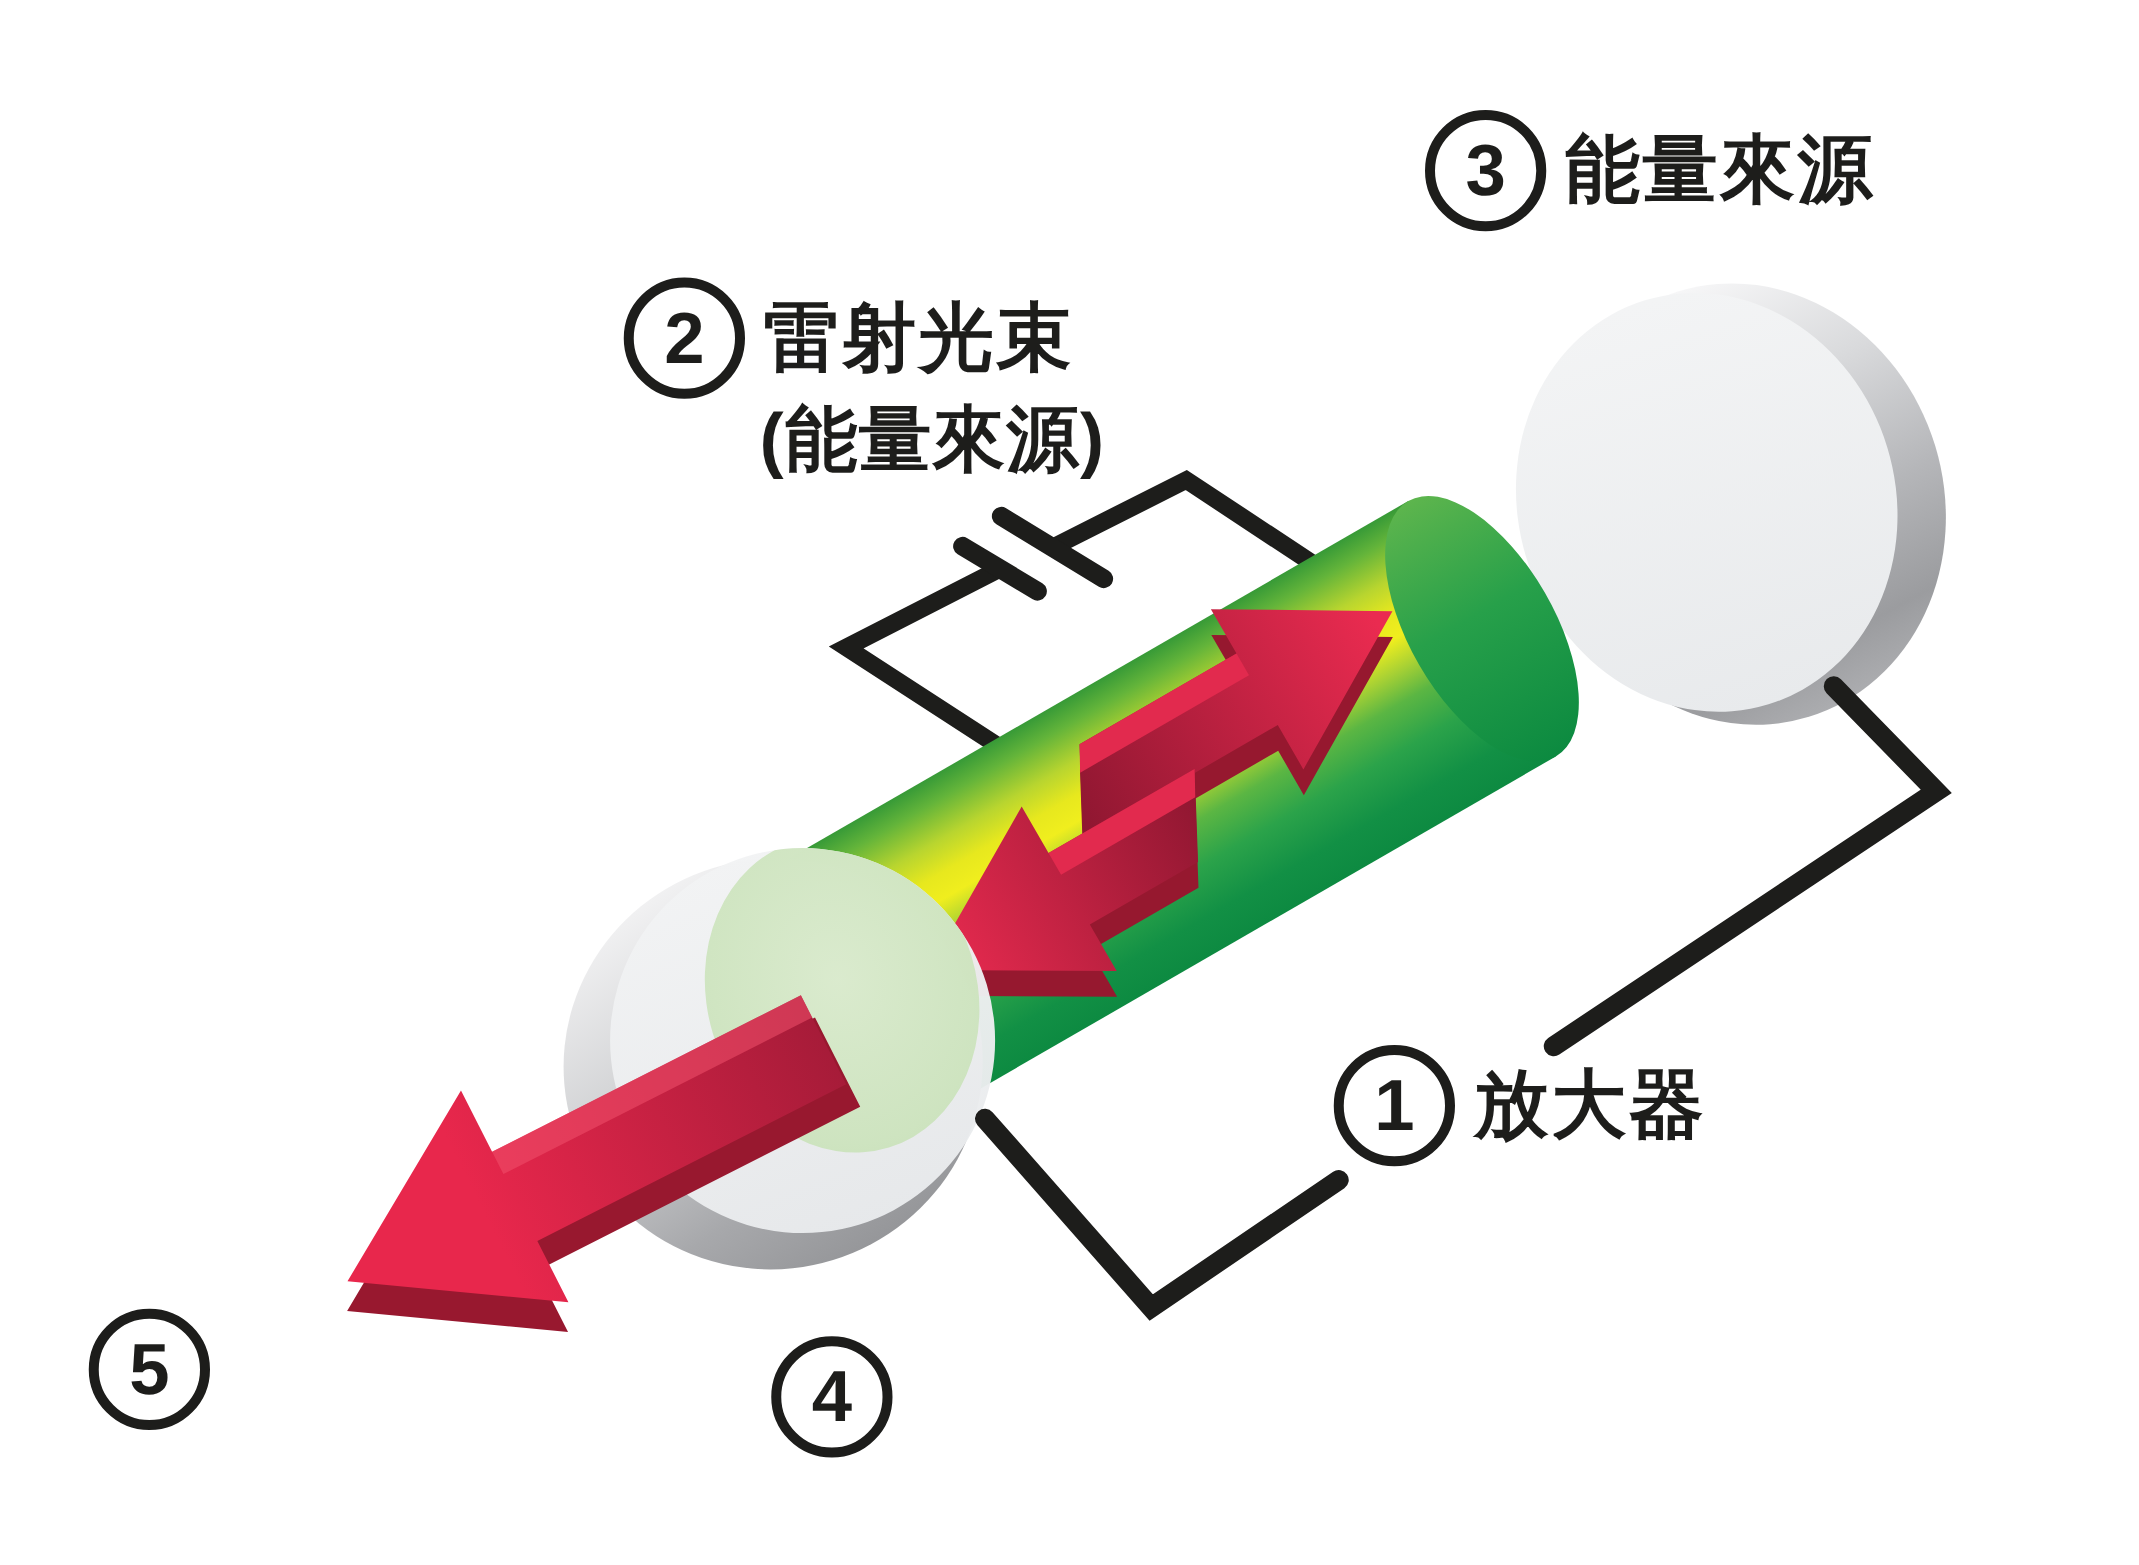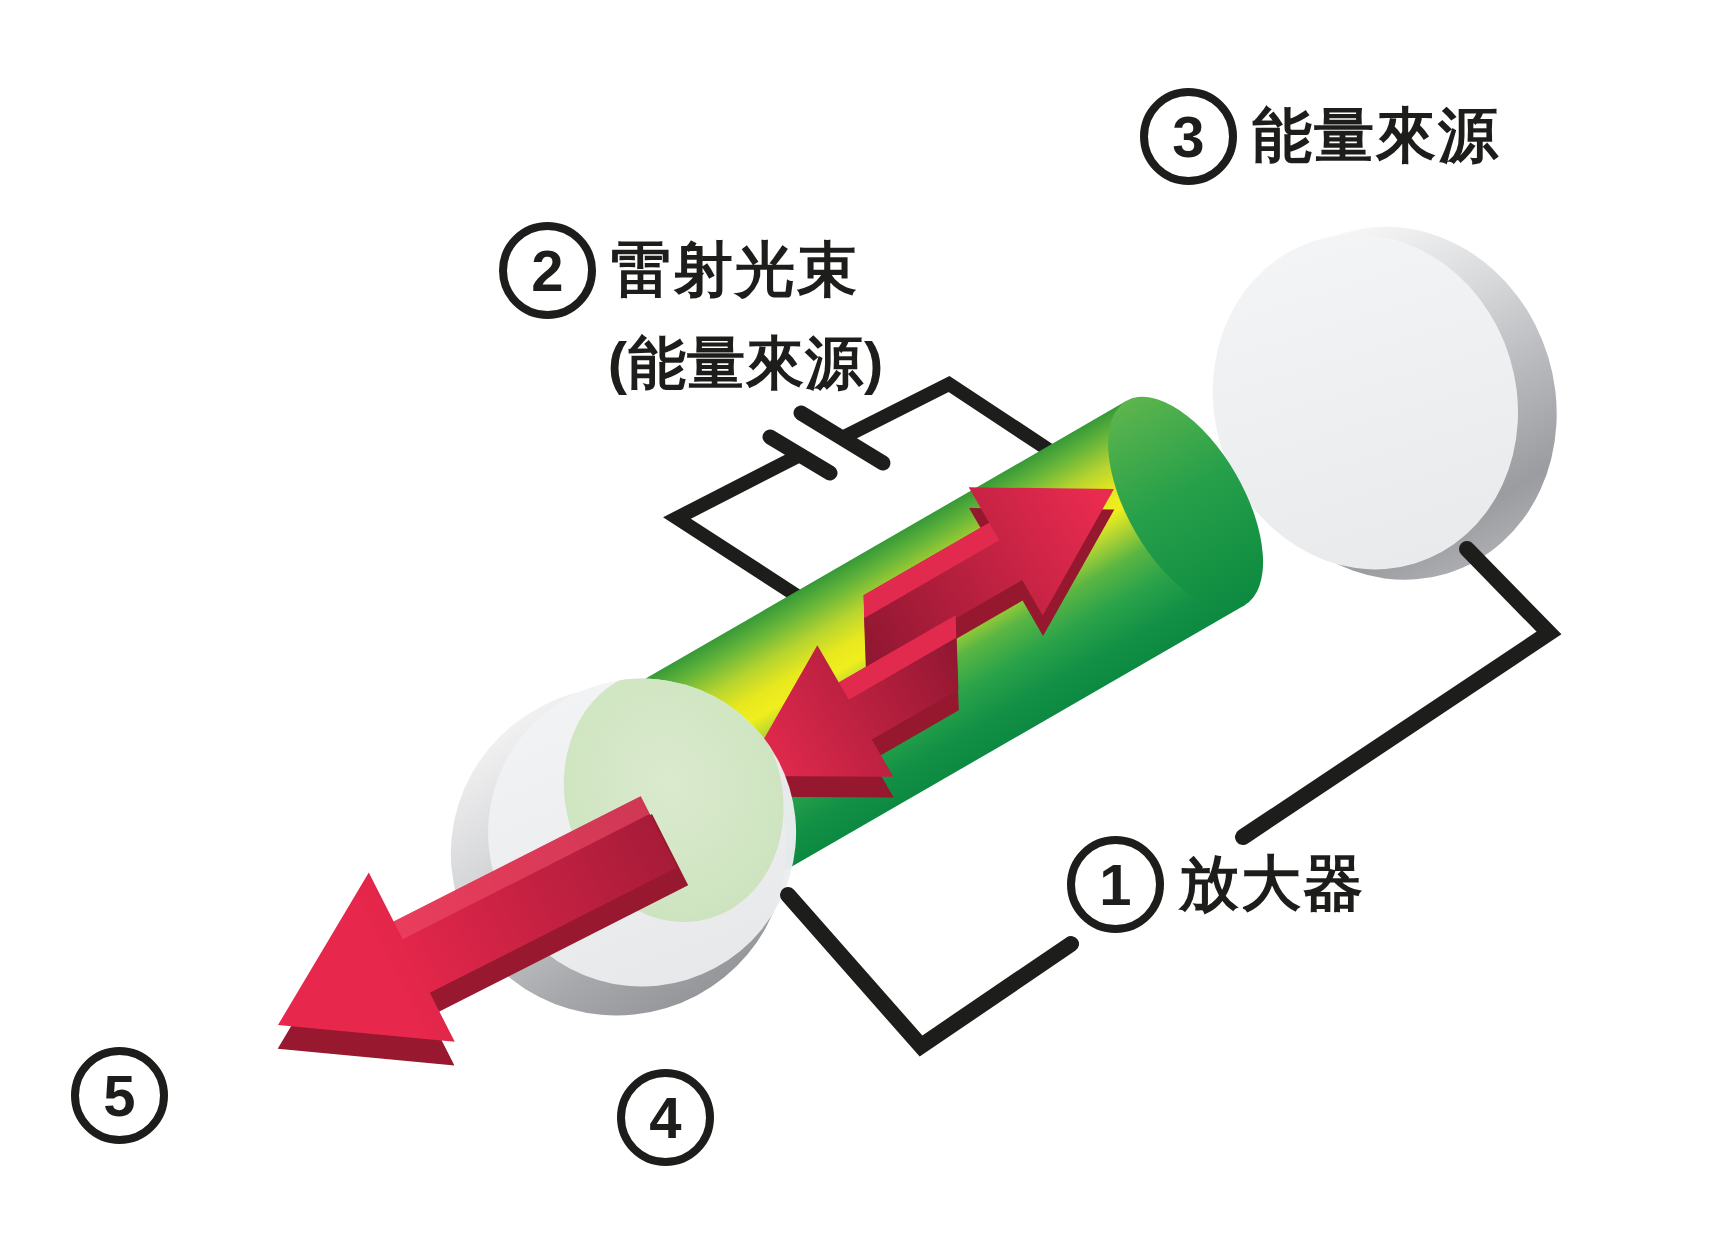--- a/index.html
+++ b/index.html
@@ -147,21 +147,21 @@
     </span>
     <span class="ltext">能量來源</span>
   </div>
 
   <div class="label" style="left:499px; top:222px;">
     <span class="badge">
       <span>2</span>
     </span>
     <span class="ltext">雷射光束</span>
   </div>
-  <div class="subtext" style="left:746px; top:364px;">(能量來源)</div>
+  <div class="subtext" style="left:746px; top:352px;">(能量來源)</div>
 
   <div class="label" style="left:1067px; top:836px;">
     <span class="badge">
       <span>1</span>
     </span>
     <span class="ltext">放大器</span>
   </div>
 
   <div class="label" style="left:617px; top:1069px;">
     <span class="badge">

